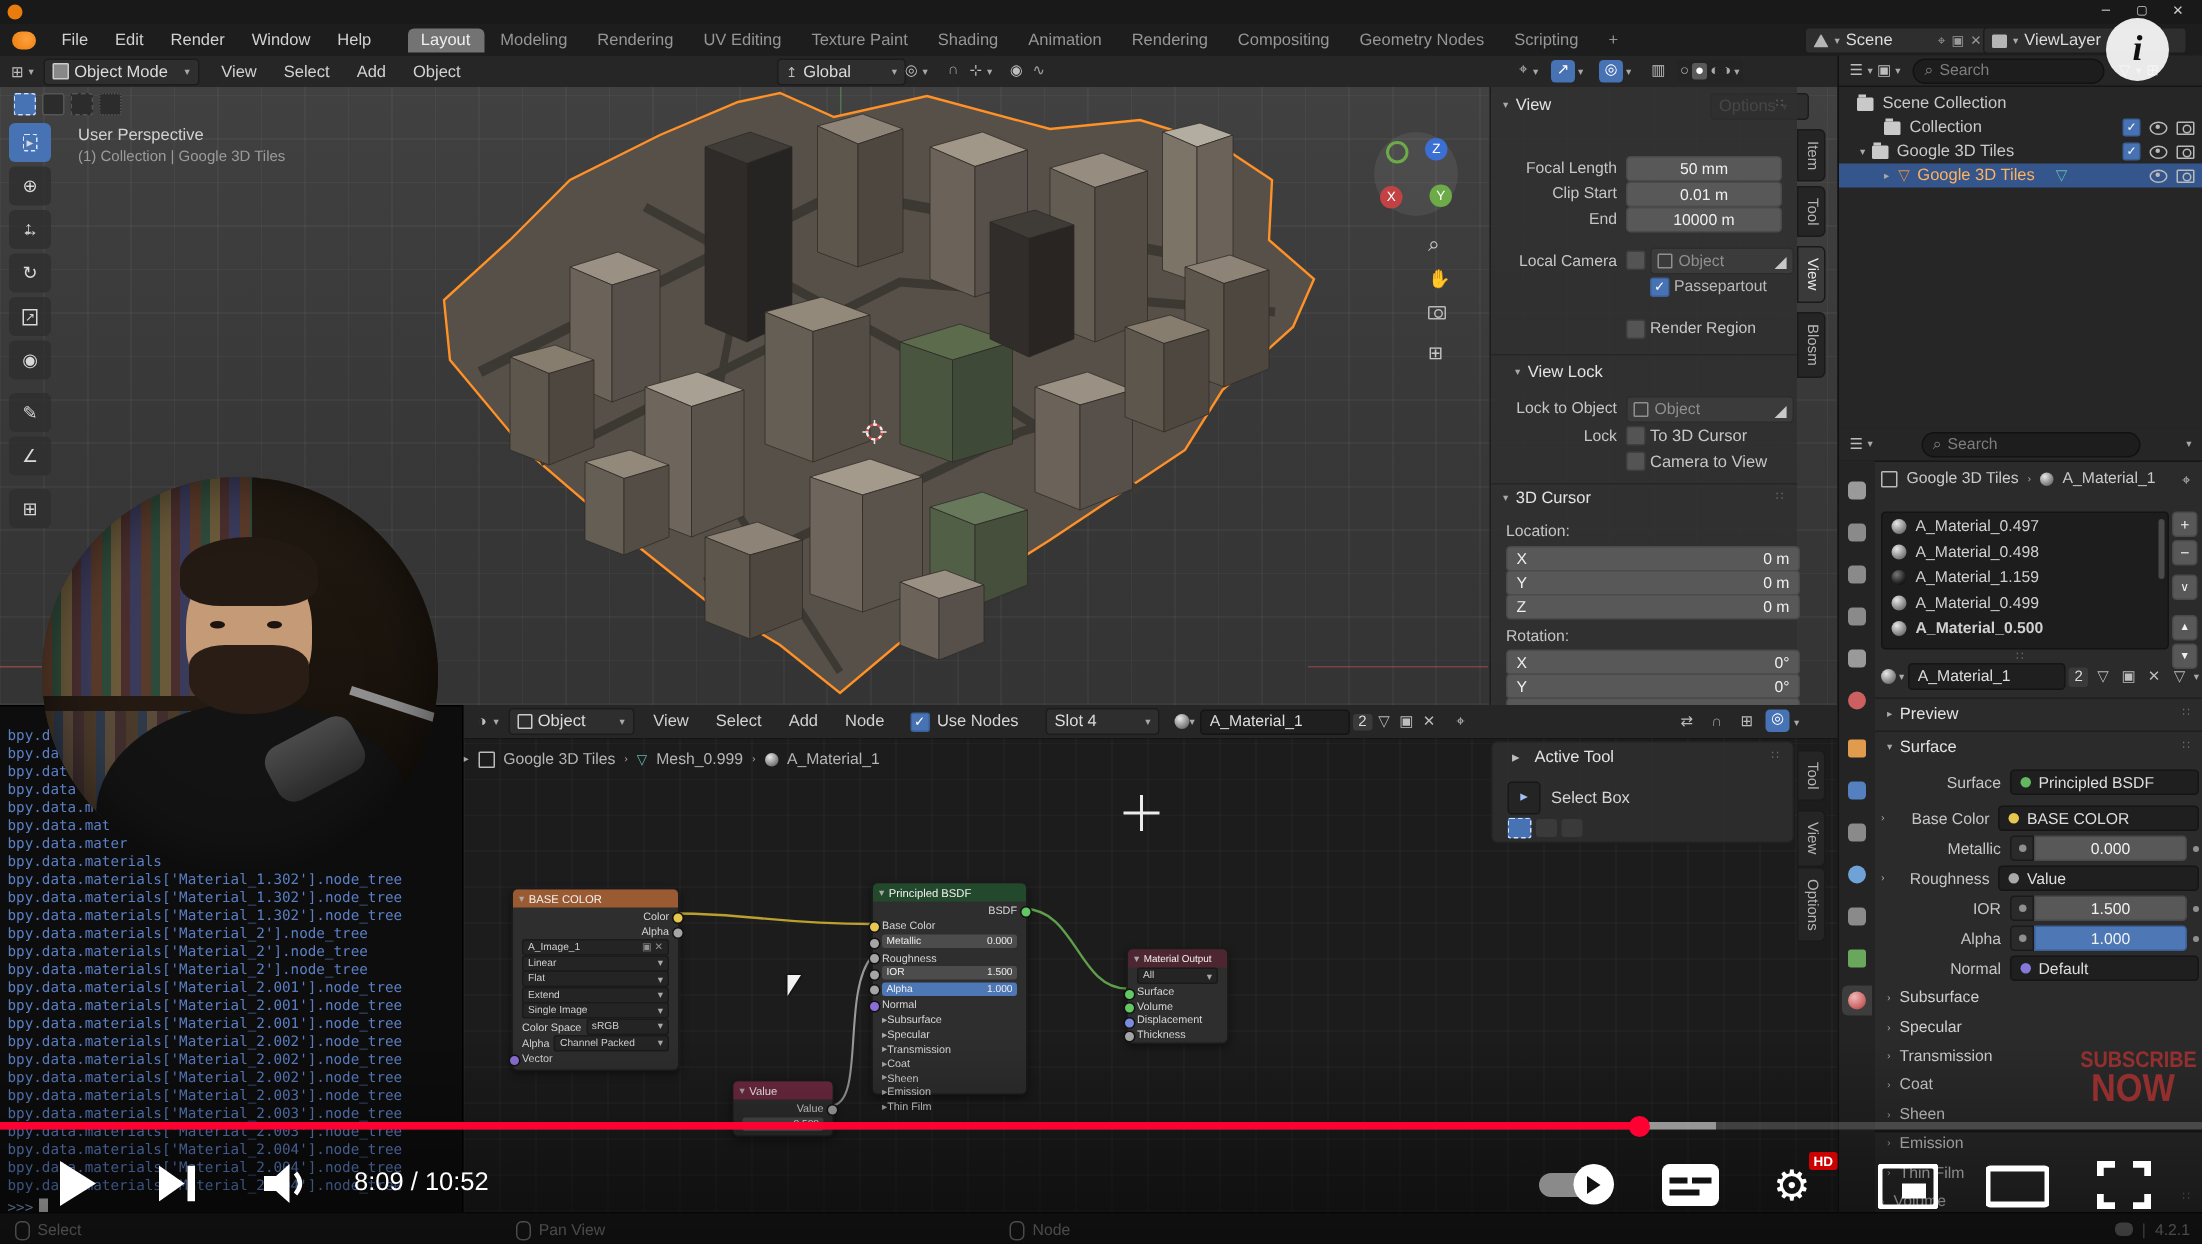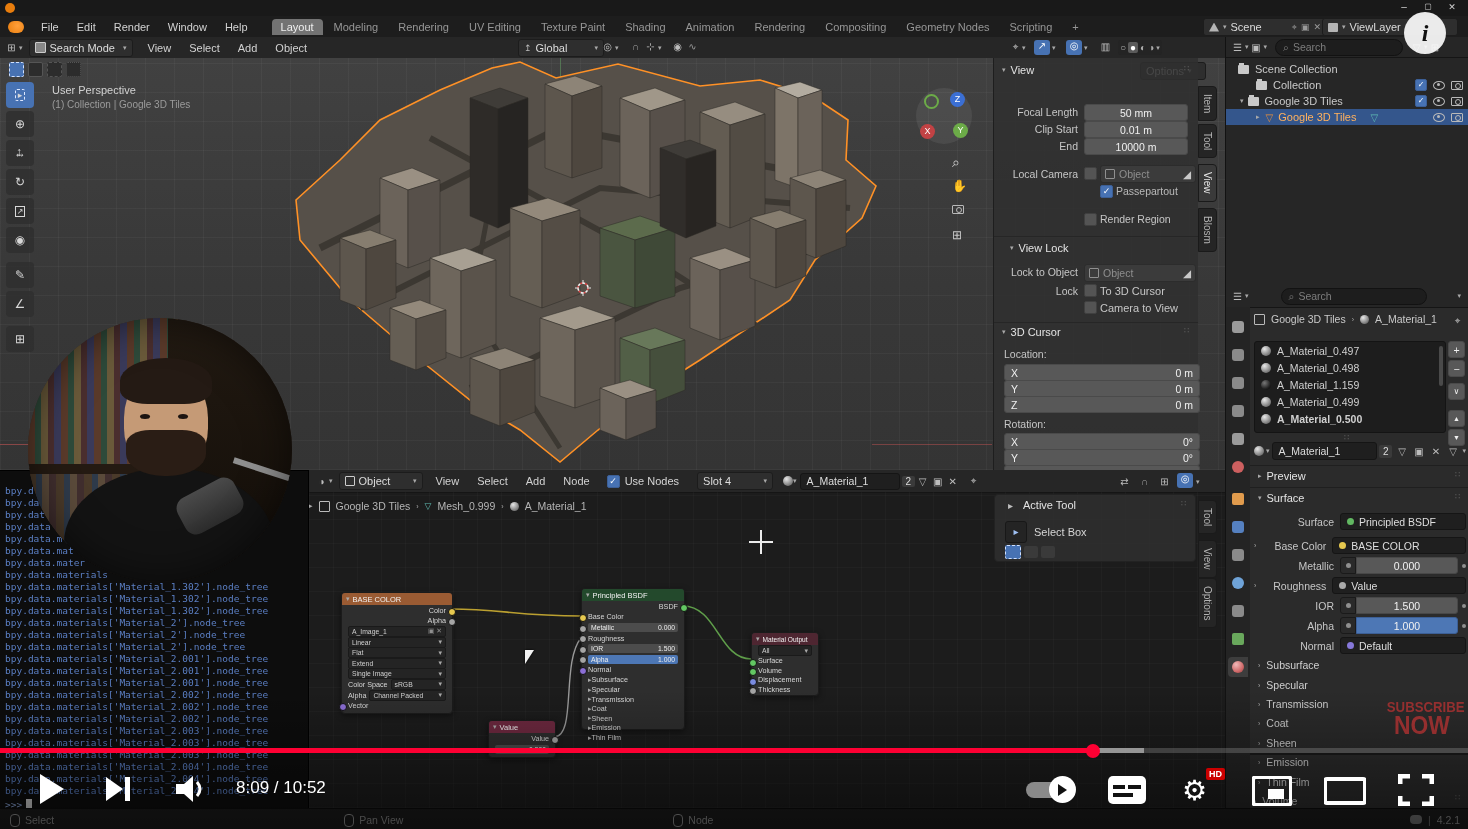--- a/index.html
+++ b/index.html
@@ -130,21 +130,21 @@
       <span class="caret">▾</span>
       <span>ViewLayer</span>
     </div>
   </div>
 
   <div class="abs hdr" style="left:0;top:37px;width:1225px;height:21px;">
     <span class="miniico" style="margin-left:4px;">⊞</span>
       <span class="caret">▾</span>
     <div class="dd" style="margin-left:6px;width:92px;">
       <span style="width:9px;height:9px;border:1px solid #ccc;border-radius:1px;background:#888;"></span>
-      <span>Search Mode</span>
+      <span>Object Mode</span>
         <span class="caret" style="margin-left:auto;">▾</span>
     </div>
     <span class="menuitem" style="margin-left:6px;">View</span>
     <span class="menuitem">Select</span>
     <span class="menuitem">Add</span>
     <span class="menuitem">Object</span>
 
     <div class="dd abs" style="left:518px;top:2px;width:74px;">
       <span style="color:#bbb;font-size:9px;">↥</span>
       <span>Global</span>

